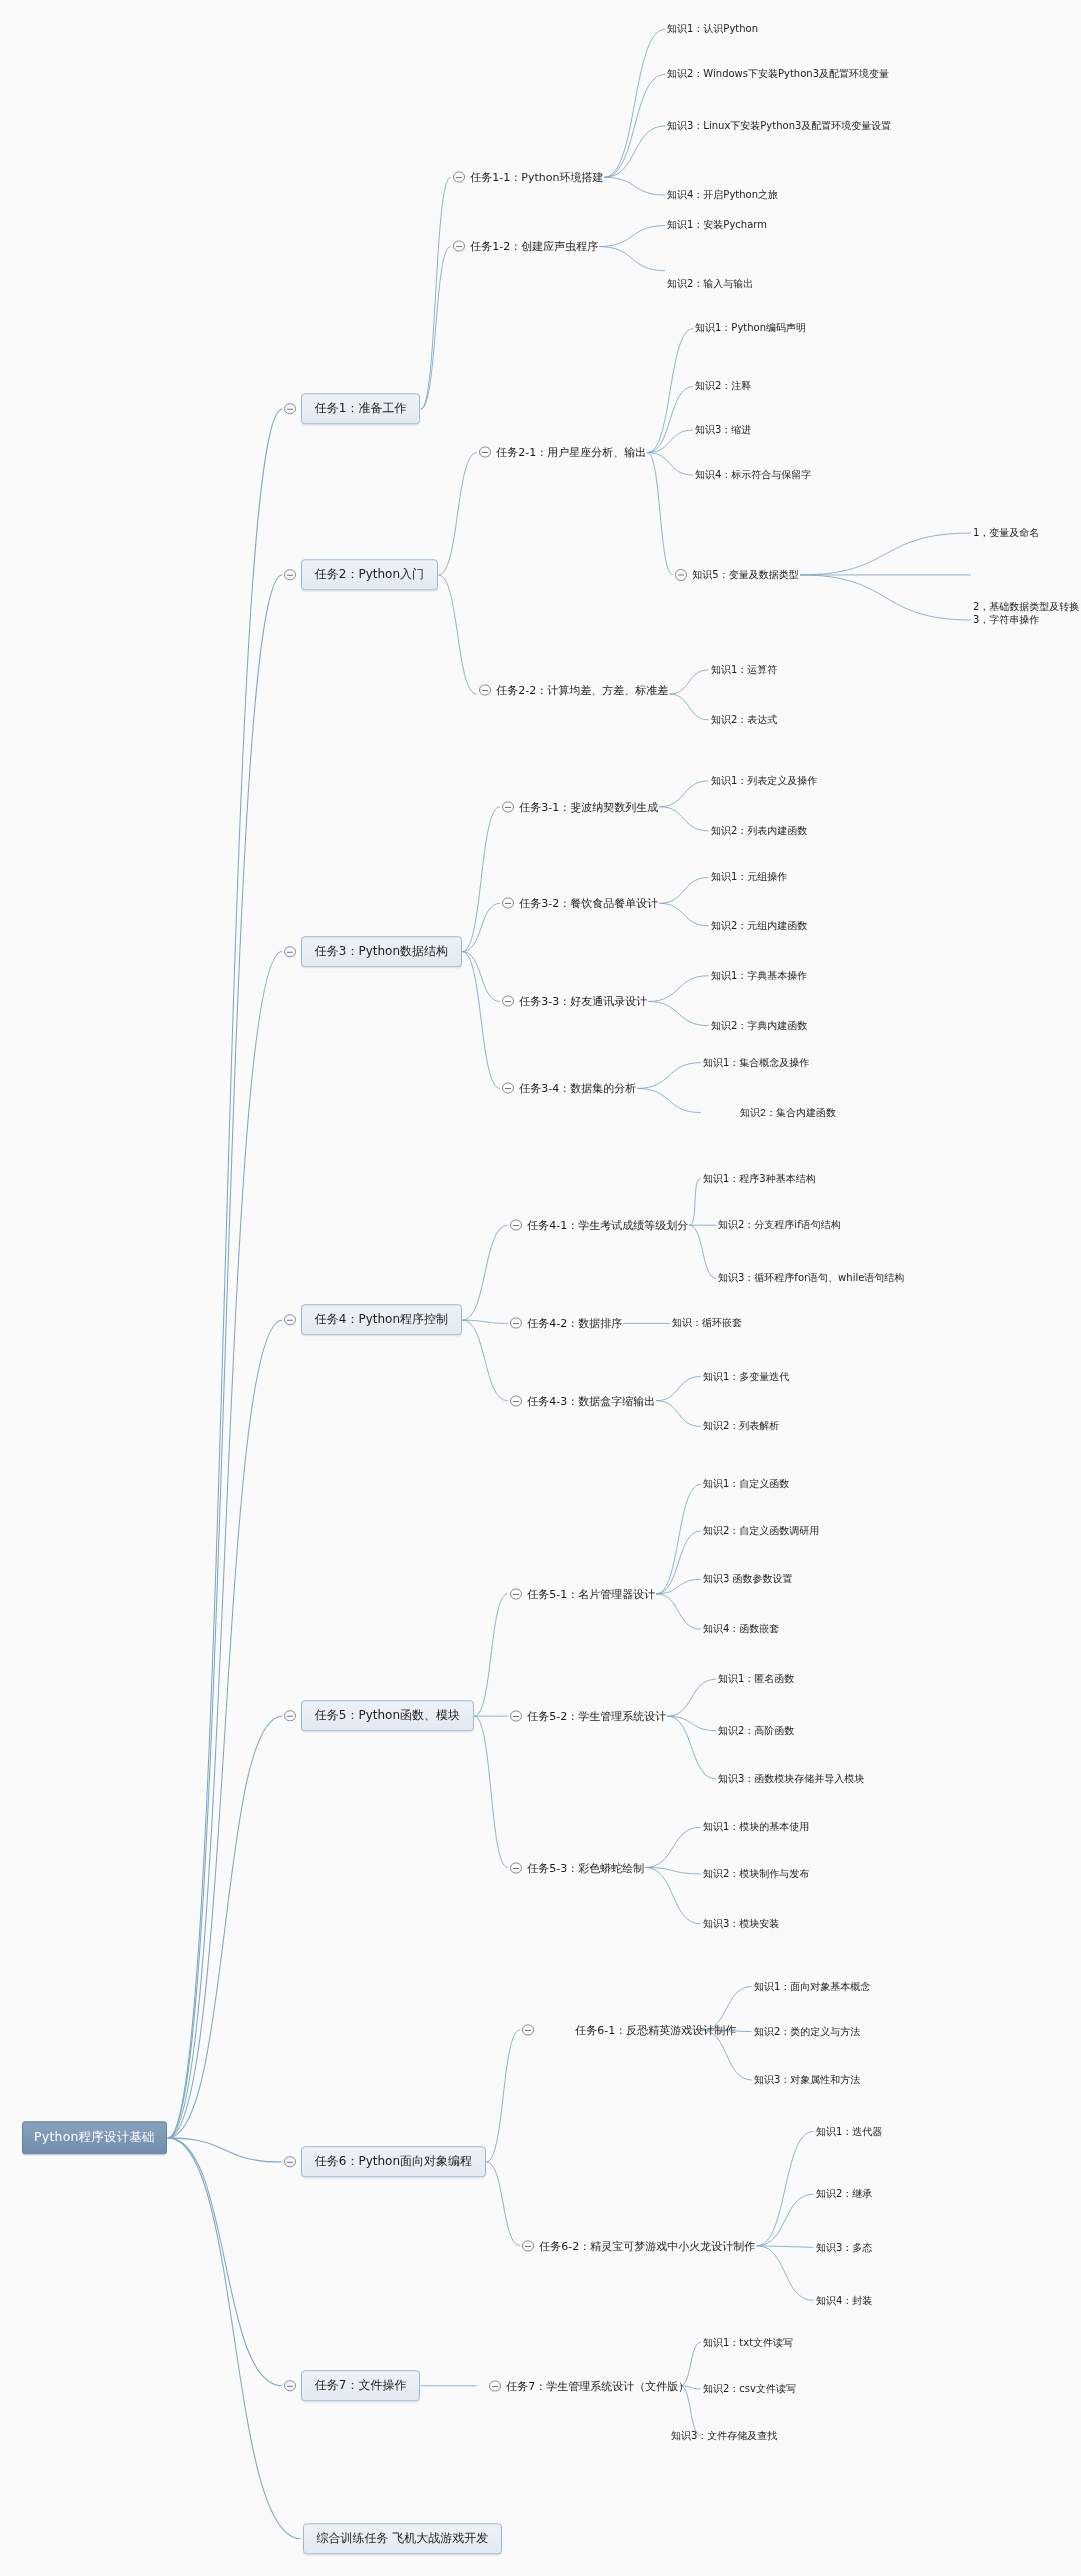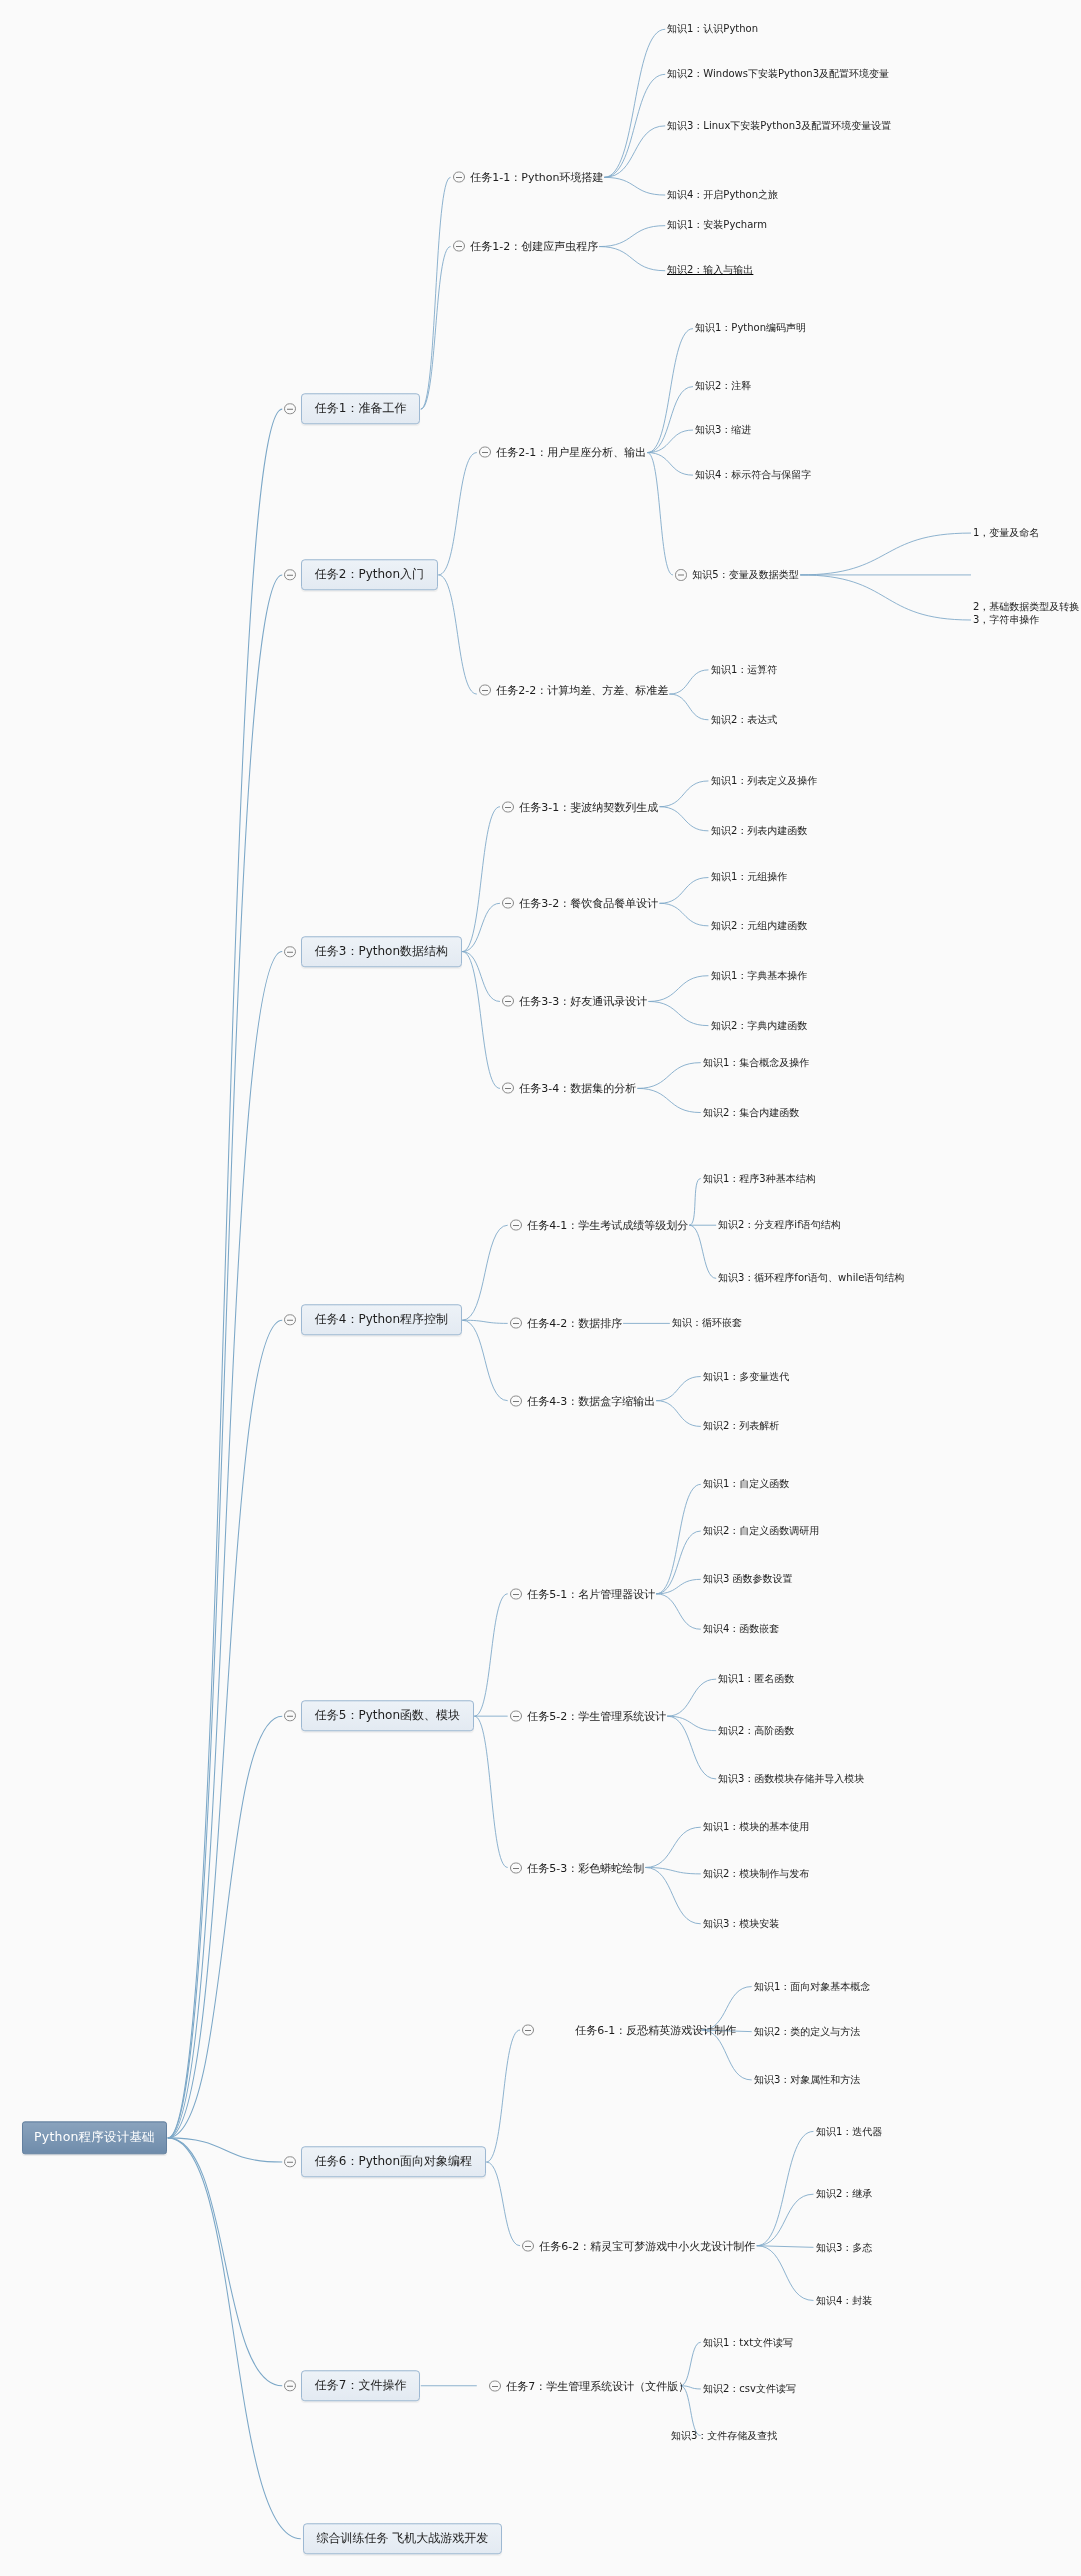--- a/index.html
+++ b/index.html
@@ -193,21 +193,21 @@
       <div class="node lvl3 no-toggle" style="left: 667px; top: 195px;">
         <span class="label">知识4：开启Python之旅</span>
       </div>
       <div class="node lvl2" style="left: 453px; top: 246px;">
         <span class="toggle"></span>
         <span class="label">任务1-2：创建应声虫程序</span>
       </div>
       <div class="node lvl3 no-toggle" style="left: 667px; top: 225px;">
         <span class="label">知识1：安装Pycharm</span>
       </div>
-      <div class="node lvl3 no-toggle" style="left: 667px; top: 270px; text-decoration: underline;">
+      <div class="node lvl3 no-toggle" style="left: 667px; top: 284px;">
         <span class="label">知识2：输入与输出</span>
       </div>
       <div class="node lvl1" style="left: 284px; top: 575px;">
         <span class="toggle"></span>
         <span class="label">任务2：Python入门</span>
       </div>
       <div class="node lvl2" style="left: 479px; top: 452px;">
         <span class="toggle"></span>
         <span class="label">任务2-1：用户星座分析、输出</span>
       </div>
@@ -280,21 +280,21 @@
       <div class="node lvl3 no-toggle" style="left: 711px; top: 1026px;">
         <span class="label">知识2：字典内建函数</span>
       </div>
       <div class="node lvl2" style="left: 502px; top: 1088px;">
         <span class="toggle"></span>
         <span class="label">任务3-4：数据集的分析</span>
       </div>
       <div class="node lvl3 no-toggle" style="left: 703px; top: 1063px;">
         <span class="label">知识1：集合概念及操作</span>
       </div>
-      <div class="node lvl3 no-toggle" style="left: 703px; top: 1113px;">
+      <div class="node lvl3 no-toggle" style="left: 740px; top: 1113px; font-family: Liberation Mono, monospace;">
         <span class="label">知识2：集合内建函数</span>
       </div>
       <div class="node lvl1" style="left: 284px; top: 1320px;">
         <span class="toggle"></span>
         <span class="label">任务4：Python程序控制</span>
       </div>
       <div class="node lvl2" style="left: 510px; top: 1225px;">
         <span class="toggle"></span>
         <span class="label">任务4-1：学生考试成绩等级划分</span>
       </div>

